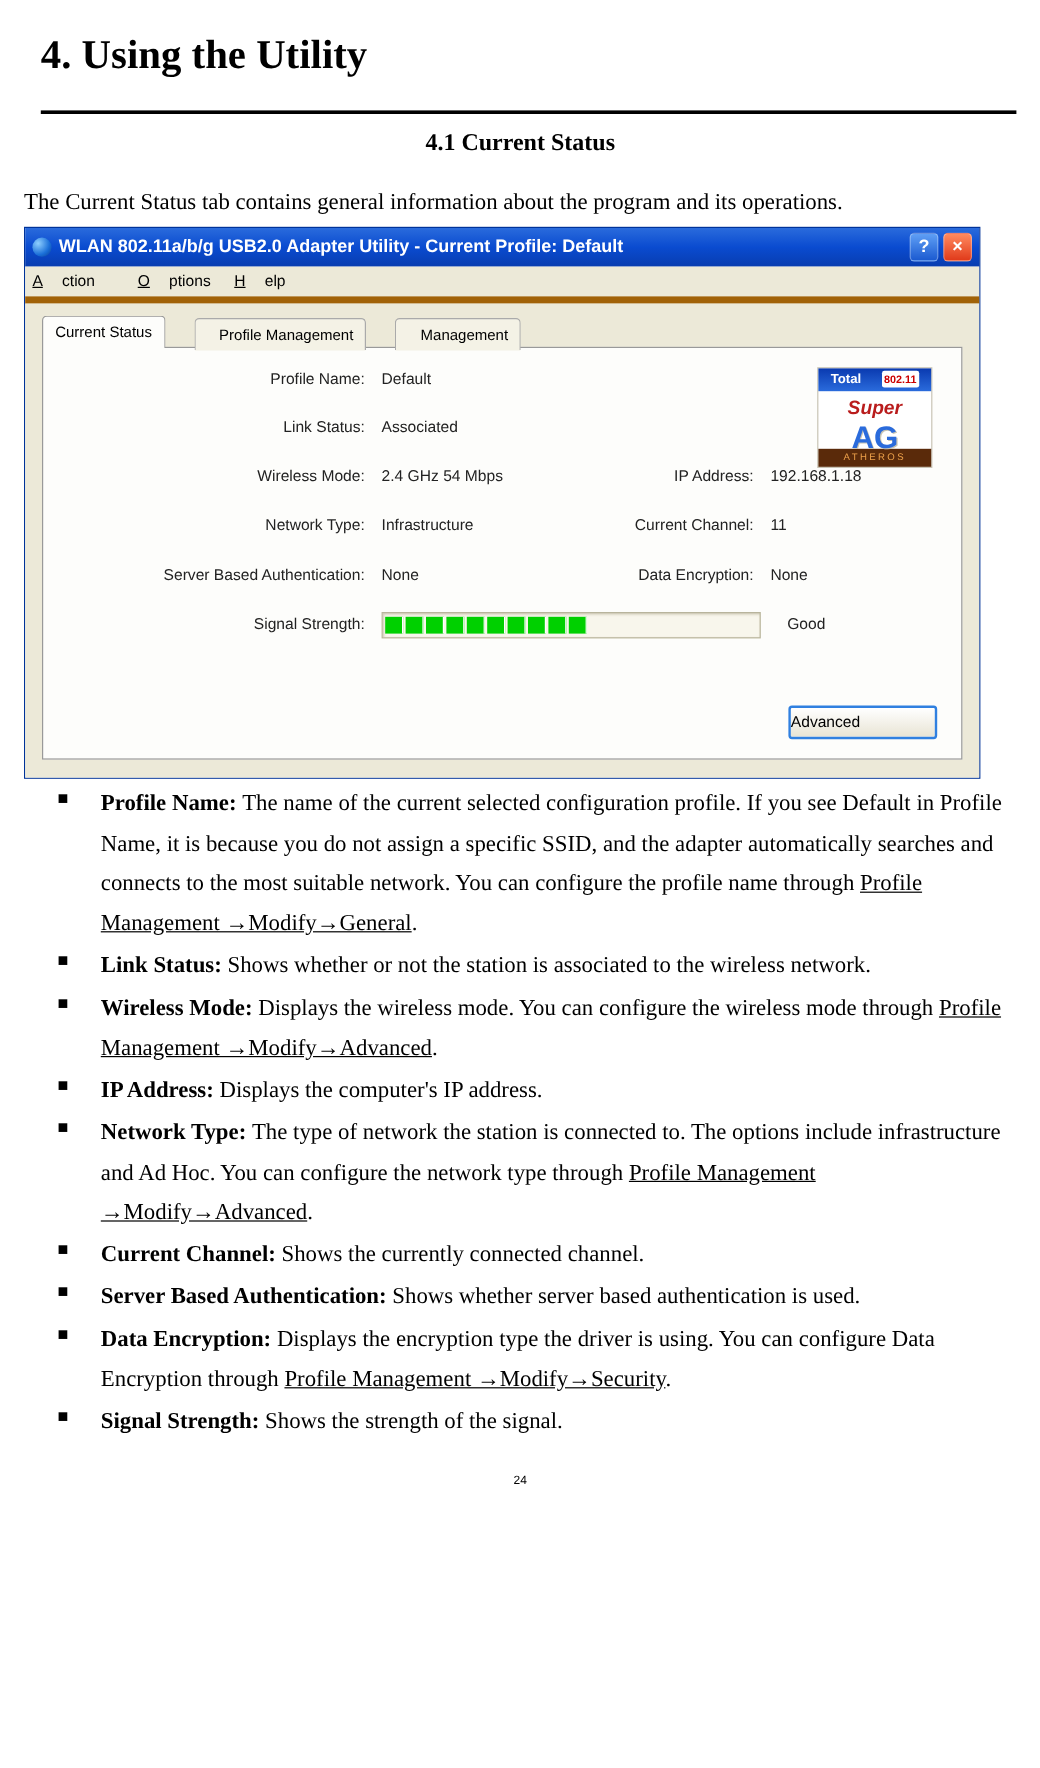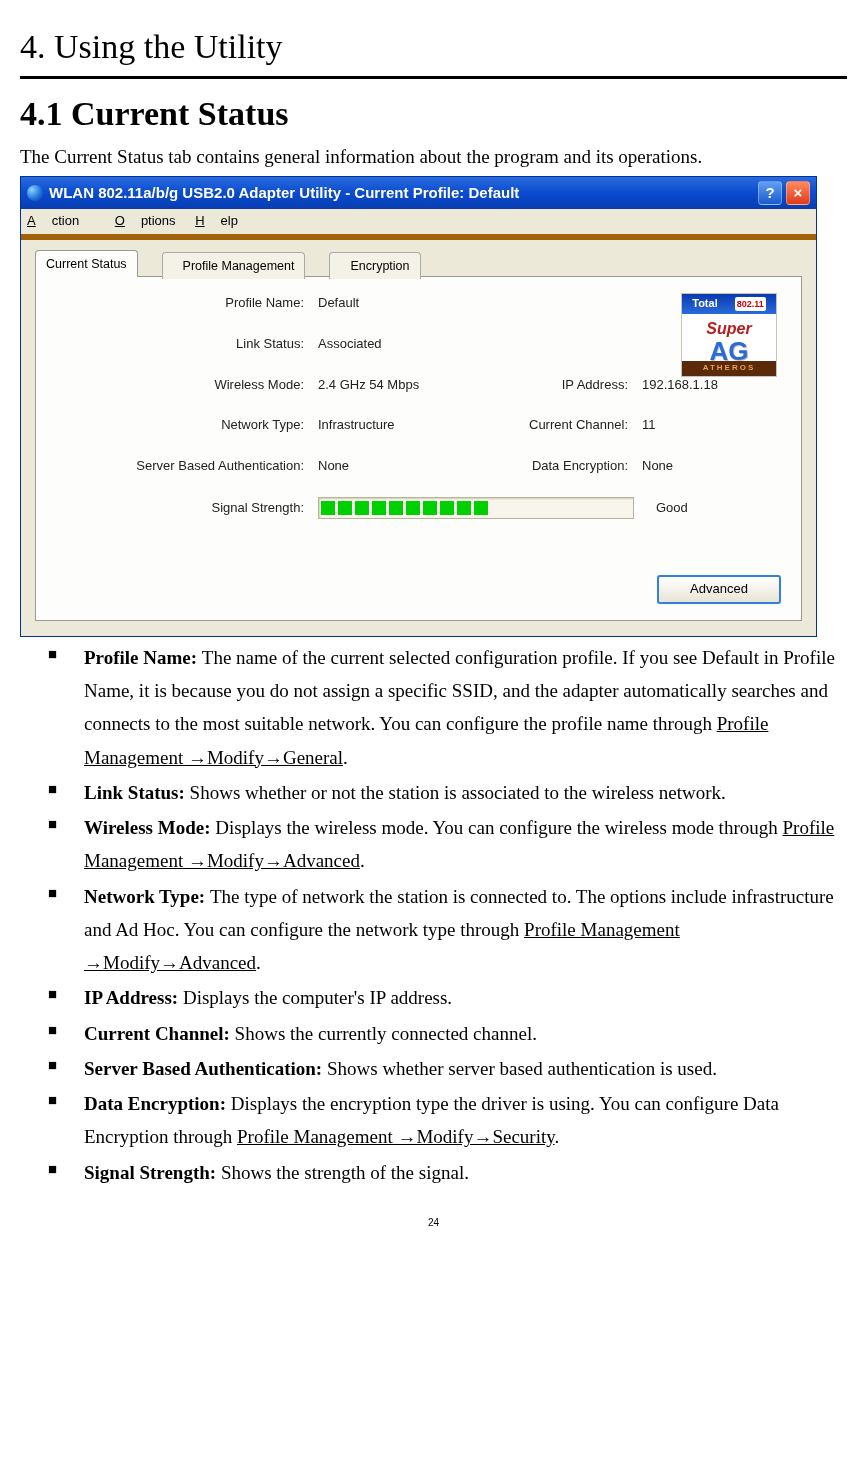--- a/index.html
+++ b/index.html
@@ -5,29 +5,30 @@
   body {
     font-family: "Times New Roman", serif;
     margin: 0;
     padding: 20px 20px 20px 20px;
     font-size: 19px;
     line-height: 1.6;
     color: #000;
   }
   h1 {
     font-size: 34px;
-    font-weight: normal;
-    margin: 0 0 4px 0;
+    font-weight: bold;
+    margin: 0 0 4px 14px;
     border-bottom: 3px solid #000;
-    padding-bottom: 2px;
+    padding-bottom: 18px;
   }
   h2 {
-    font-size: 34px;
-    font-weight: bold;
-    margin: 8px 0 0 0;
+    font-size: 20px;
+    font-weight: bold;
+    margin: 8px 0 19px 0;
+    text-align: center;
   }
   .intro {
     margin-bottom: 4px;
   }
   .window {
     border: 1px solid #003399;
     width: 795px;
     font-family: Tahoma, Arial, sans-serif;
     font-size: 13px;
     margin-bottom: 4px;
@@ -145,21 +146,20 @@
     font-weight: bold;
     color: #2a6bdc;
     text-shadow: 1px 1px 0 #c8c4b4;
   }
   .logo .bot {
     background: #5a2a0a;
     color: #eca04a;
     font-size: 8px;
     letter-spacing: 2px;
     padding: 1px 0;
-    font-weight: bold;
   }
   .row {
     display: flex;
     align-items: center;
     margin-bottom: 20px;
     font-size: 13px;
   }
   .lbl1 {
     width: 248px;
     text-align: right;
@@ -195,21 +195,21 @@
     width: 14px;
     height: 14px;
     margin-right: 2px;
   }
   .seg.on { background: #00d000; border-right:1px solid #fff; }
   .seg.off { background: transparent; }
   .advbtn {
     float: right;
     width: 120px;
     padding: 2px 0;
-    text-align: center;
+    text-align: left;
     border: 2px solid #3080e0;
     border-radius: 3px;
     background: linear-gradient(to bottom, #ffffff, #e8e4d4);
     font-size: 13px;
     margin-top: 10px;
   }
   ul.bullets {
     list-style: none;
     padding: 0 0 0 28px;
     margin: 4px 0 0 0;
@@ -253,21 +253,21 @@
   </div>
   <div class="menubar">
     <span><span class="mn">A</span><span>ction</span></span>
     <span><span class="mn">O</span>ptions</span>
     <span><span class="mn">H</span>elp</span>
   </div>
   <div class="client">
     <div class="tabs">
       <div class="tab">Current Status</div>
       <div class="tab inactive">Profile Management</div>
-      <div class="tab inactive">Encryption</div>
+      <div class="tab inactive">Management</div>
     </div>
     <div class="tabpane">
       <div class="logo">
         <div class="top">
             <span>Total</span>
             <span class="b8">802.11</span>
           </div>
         <div class="mid">Super</div>
         <div class="ag">AG</div>
         <div class="bot">ATHEROS</div>
@@ -336,26 +336,26 @@
   <li>
     <span class="term">Profile Name: </span><span>The name of the current selected configuration profile. If you see Default in Profile Name, it is because you do not assign a specific SSID, and the adapter automatically searches and connects to the most suitable network. You can configure the profile name through </span><span class="ul">Profile Management →Modify→General</span><span>.</span>
   </li>
   <li>
     <span class="term">Link Status: </span><span>Shows whether or not the station is associated to the wireless network.</span>
   </li>
   <li>
     <span class="term">Wireless Mode: </span><span>Displays the wireless mode. You can configure the wireless mode through </span><span class="ul">Profile Management →Modify→Advanced</span><span>.</span>
   </li>
   <li>
+    <span class="term">IP Address: </span><span>Displays the computer's IP address.</span>
+  </li>
+  <li>
     <span class="term">Network Type: </span><span>The type of network the station is connected to. The options include infrastructure and Ad Hoc. You can configure the network type through </span><span class="ul">Profile Management →Modify→Advanced</span><span>.</span>
   </li>
   <li>
-    <span class="term">IP Address: </span><span>Displays the computer's IP address.</span>
-  </li>
-  <li>
     <span class="term">Current Channel: </span><span>Shows the currently connected channel.</span>
   </li>
   <li>
     <span class="term">Server Based Authentication: </span><span>Shows whether server based authentication is used.</span>
   </li>
   <li>
     <span class="term">Data Encryption: </span><span>Displays the encryption type the driver is using. You can configure Data Encryption through </span><span class="ul">Profile Management →Modify→Security</span><span>.</span>
   </li>
   <li>
     <span class="term">Signal Strength: </span><span>Shows the strength of the signal.</span>

